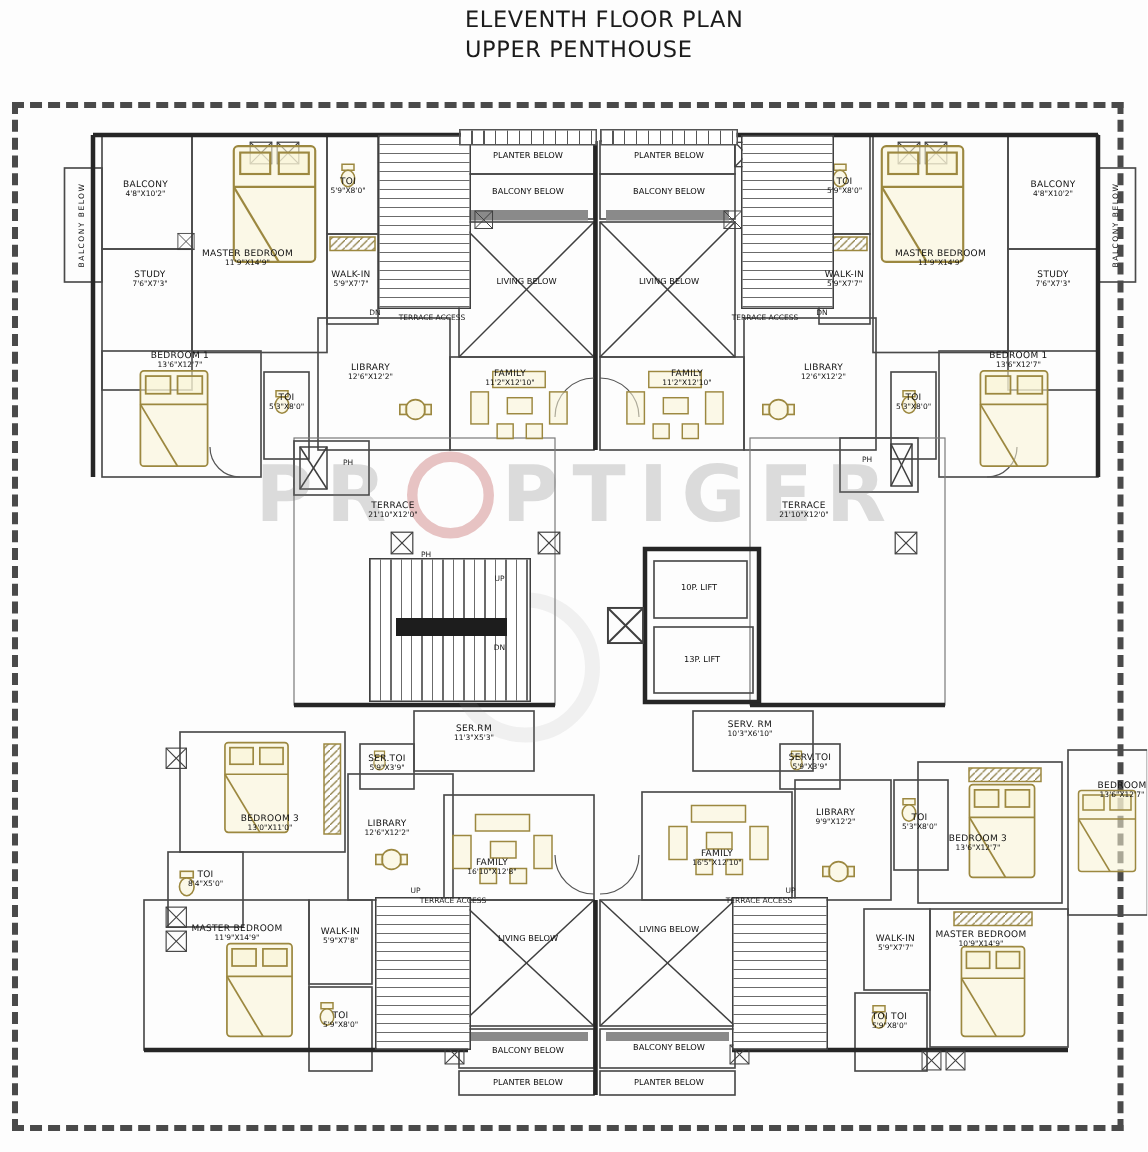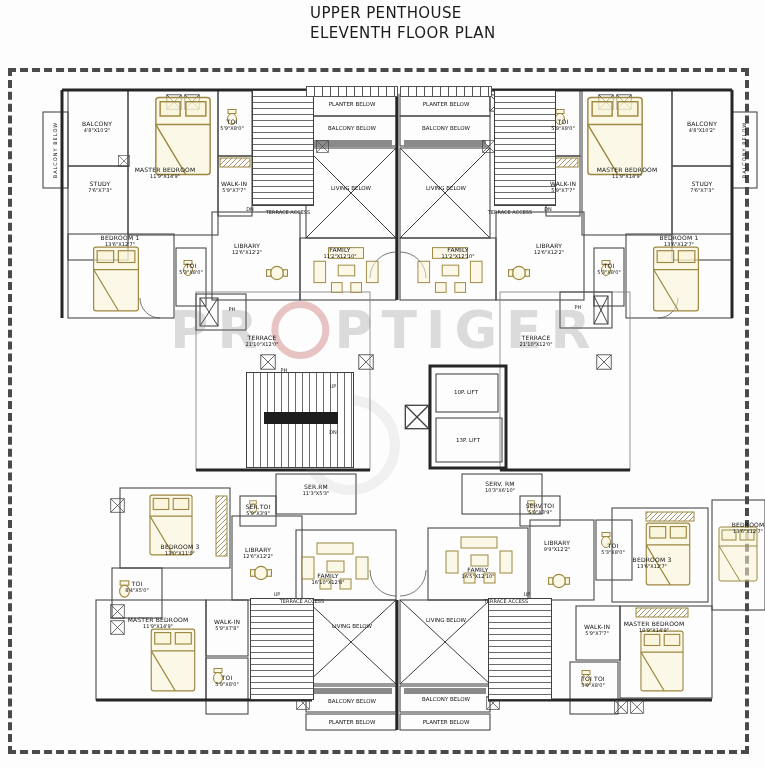--- a/index.html
+++ b/index.html
@@ -28,22 +28,22 @@
   .wm{position:absolute;left:385px;top:330px;transform:translate(-50%,-50%);display:flex;align-items:center;color:rgba(125,125,125,.26);font-size:52px;font-weight:bold;letter-spacing:9px;z-index:1;}
   .wm .ring{width:44px;height:44px;border:7px solid rgba(205,125,125,.45);border-radius:50%;margin:0 5px;}
   .wm2{position:absolute;left:300px;top:395px;width:80px;height:80px;border:10px solid rgba(150,150,150,.12);border-radius:50%;z-index:1;}
 </style>
 </head>
 <body>
 
 <div class="plan">
 
   <div class="title">
+    <div>ELEVENTH FLOOR PLAN</div>
     <div>UPPER PENTHOUSE</div>
-    <div>ELEVENTH FLOOR PLAN</div>
   </div>
 
   <div class="border-dash"></div>
 
   <div class="wm">
     <span>PR</span>
     <span class="ring"></span>
     <span>PTIGER</span>
   </div>
   <div class="wm2"></div>

